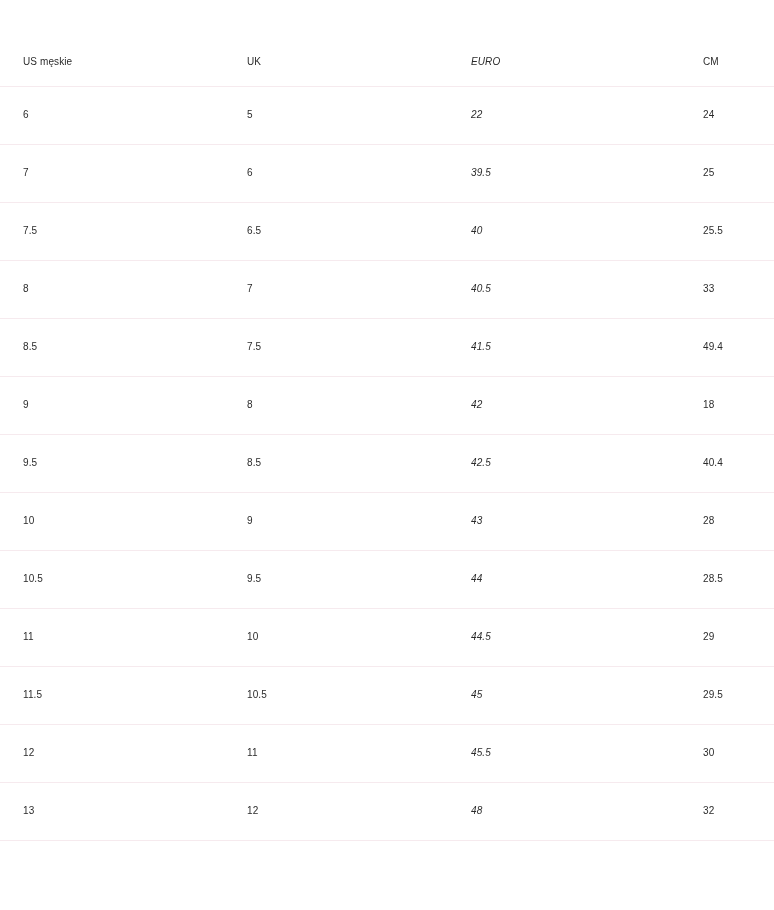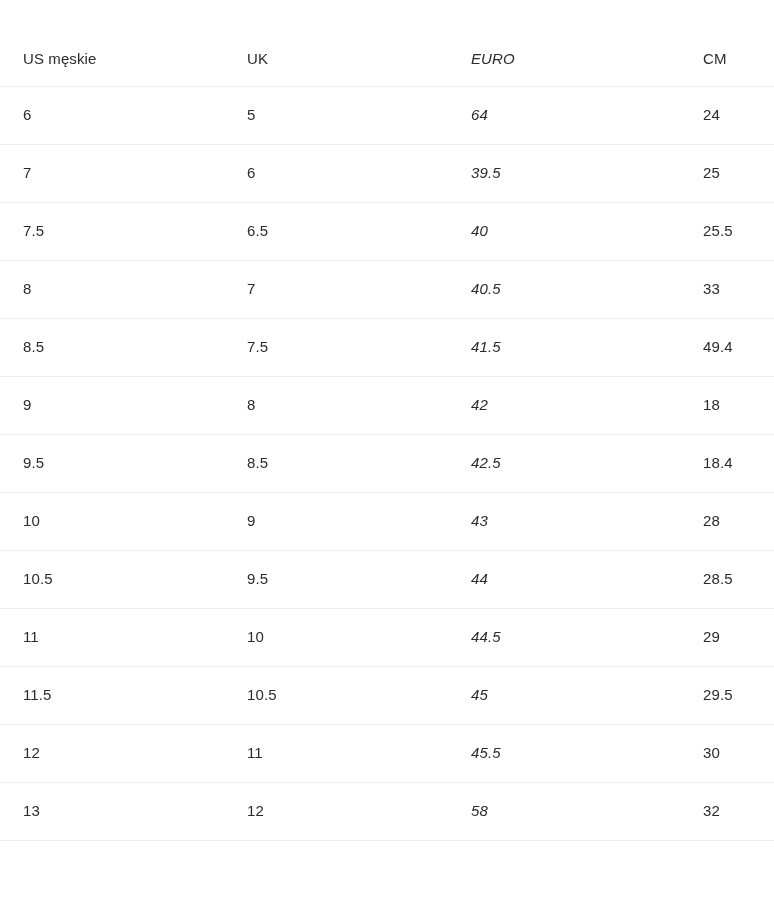--- a/index.html
+++ b/index.html
@@ -33,21 +33,21 @@
 
   table.size-table col.c0 { width: 224px; }
   table.size-table col.c1 { width: 223px; }
   table.size-table col.c2 { width: 228px; }
   table.size-table col.c3 { width: 99px; }
 
   table.size-table th,
   table.size-table td {
     text-align: left;
     vertical-align: middle;
-    font-size: 15px;
+    font-size: 10px;
     font-weight: 400;
     line-height: 1.2;
     color: #2b2b2b;
     padding: 0;
     height: 58px;
     box-sizing: border-box;
     border-bottom: 1px solid #f6eaee;
     letter-spacing: 0.1px;
   }
 
@@ -90,21 +90,21 @@
         <th class="col-0">US męskie</th>
         <th class="col-1">UK</th>
         <th class="col-2">EURO</th>
         <th class="col-3">CM</th>
       </tr>
     </thead>
     <tbody>
         <tr>
           <td class="col-0">6</td>
           <td class="col-1">5</td>
-          <td class="col-2">64</td>
+          <td class="col-2">22</td>
           <td class="col-3">24</td>
         </tr>
         <tr>
           <td class="col-0">7</td>
           <td class="col-1">6</td>
           <td class="col-2">39.5</td>
           <td class="col-3">25</td>
         </tr>
         <tr>
           <td class="col-0">7.5</td>
@@ -127,21 +127,21 @@
         <tr>
           <td class="col-0">9</td>
           <td class="col-1">8</td>
           <td class="col-2">42</td>
           <td class="col-3">18</td>
         </tr>
         <tr>
           <td class="col-0">9.5</td>
           <td class="col-1">8.5</td>
           <td class="col-2">42.5</td>
-          <td class="col-3">18.4</td>
+          <td class="col-3">40.4</td>
         </tr>
         <tr>
           <td class="col-0">10</td>
           <td class="col-1">9</td>
           <td class="col-2">43</td>
           <td class="col-3">28</td>
         </tr>
         <tr>
           <td class="col-0">10.5</td>
           <td class="col-1">9.5</td>
@@ -162,18 +162,18 @@
         </tr>
         <tr>
           <td class="col-0">12</td>
           <td class="col-1">11</td>
           <td class="col-2">45.5</td>
           <td class="col-3">30</td>
         </tr>
         <tr>
           <td class="col-0">13</td>
           <td class="col-1">12</td>
-          <td class="col-2">58</td>
+          <td class="col-2">48</td>
           <td class="col-3">32</td>
         </tr>
       </tbody>
   </table>
 </div>
 
 </body></html>

